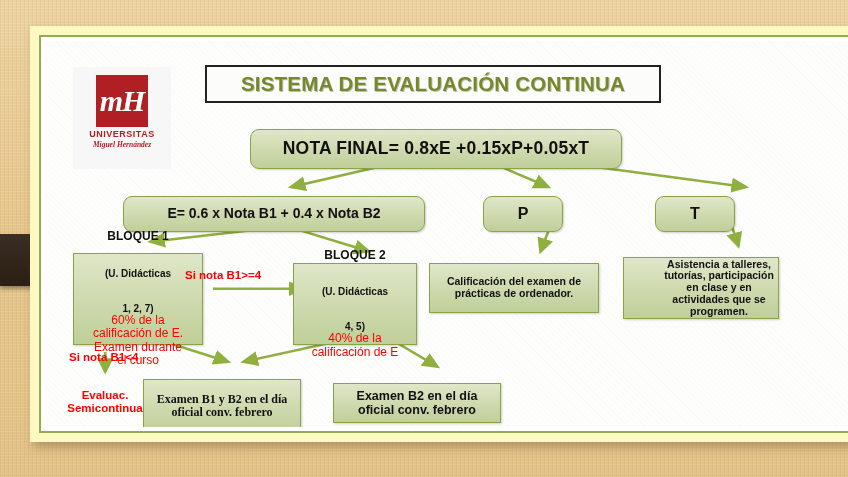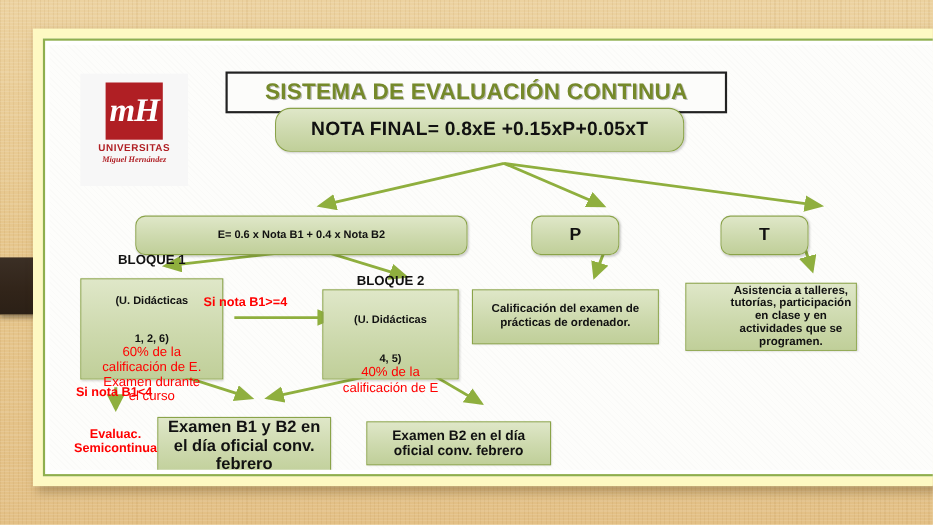--- a/index.html
+++ b/index.html
@@ -89,46 +89,46 @@
     border:1.5px solid #8aa349;
     background:linear-gradient(180deg,#dfe7c8 0%,#cdd9ad 55%,#c0cf99 100%);
     box-sizing:border-box;
     display:flex;align-items:center;justify-content:center;
     text-align:center;color:#111;
     box-shadow:1px 1px 2px rgba(0,0,0,.18);
   }
   .node.round{border-radius:9px;}
   .node .inner{padding:1px 4px;line-height:1.12;}
 
-  #nota-final{left:205px;top:57px;width:372px;height:40px;border-radius:14px;}
+  #nota-final{left:205px;top:88px;width:372px;height:40px;}
   #nota-final .inner{font-size:17.5px;font-weight:700;letter-spacing:.2px;}
 
   #node-e{left:78px;top:155px;width:302px;height:36px;}
-  #node-e .inner{font-size:10px;font-weight:600;}
+  #node-e .inner{font-size:14px;font-weight:600;}
 
   #node-p{left:438px;top:155px;width:80px;height:36px;}
   #node-p .inner{font-size:16px;font-weight:700;}
 
   #node-t{left:610px;top:155px;width:80px;height:36px;}
   #node-t .inner{font-size:16px;font-weight:700;}
 
   #bloque1{left:28px;top:212px;width:130px;height:92px;}
   #bloque2{left:248px;top:222px;width:124px;height:82px;}
   .bloque-title{font-size:12px;font-weight:600;}
   .bloque-sub{font-size:10px;font-weight:700;margin-top:24px;}
   .bloque-red{font-size:12px;font-weight:400;color:#ff0000;}
 
   #node-calif{left:384px;top:222px;width:170px;height:50px;}
   #node-calif .inner{font-size:10.5px;font-weight:700;}
 
   #node-asist{left:578px;top:216px;width:156px;height:62px;}
   #node-asist .inner{font-size:10.5px;font-weight:700;margin-left:36px;}
 
   #exam-b1b2{left:98px;top:338px;width:158px;height:54px;}
-  #exam-b1b2 .inner{font-size:15px;font-weight:700;}
+  #exam-b1b2 .inner{font-size:12px;font-weight:700;font-family:Liberation Serif, serif;}
 
   #exam-b2{left:288px;top:342px;width:168px;height:40px;}
   #exam-b2 .inner{font-size:12.5px;font-weight:700;}
 
   
   .redlabel{
     position:absolute;color:#ff0000;font-weight:700;
     text-align:center;line-height:1.15;white-space:pre-line;
   }
   #lbl-b1ge4{left:140px;top:228px;font-size:11.5px;}
@@ -203,21 +203,21 @@
       </div>
 
       <div id="node-t" class="node round">
         <div class="inner">T</div>
       </div>
 
       <div id="bloque1" class="node">
         <div class="inner">
           <div class="bloque-title">BLOQUE 1</div>
           <div class="bloque-sub">(U. Didácticas</div>
-          <div class="bloque-sub">1, 2, 6)</div>
+          <div class="bloque-sub">1, 2, 7)</div>
           <div class="bloque-red">60% de la</div>
           <div class="bloque-red">calificación de E.</div>
           <div class="bloque-red">Examen durante</div>
           <div class="bloque-red">el curso</div>
         </div>
       </div>
 
       <div id="bloque2" class="node">
         <div class="inner">
           <div class="bloque-title">BLOQUE 2</div>

